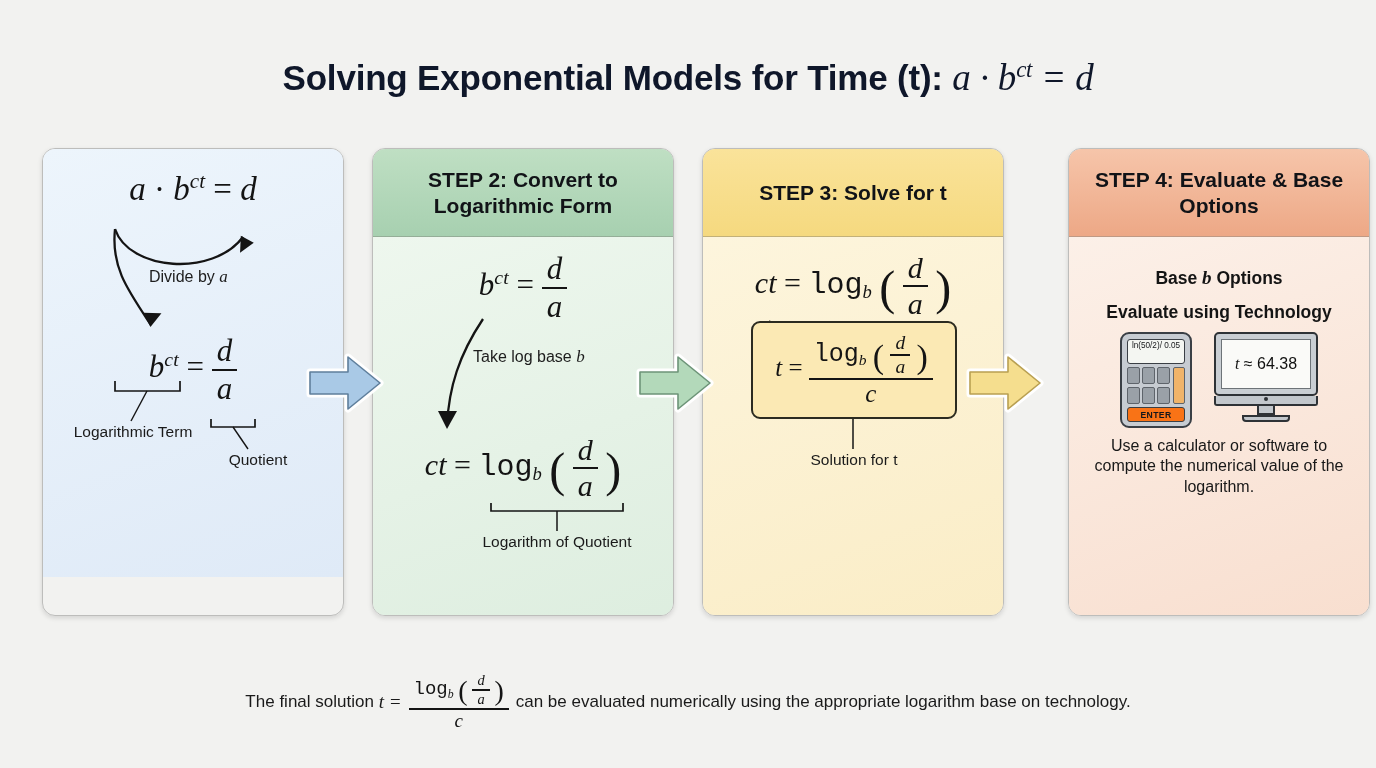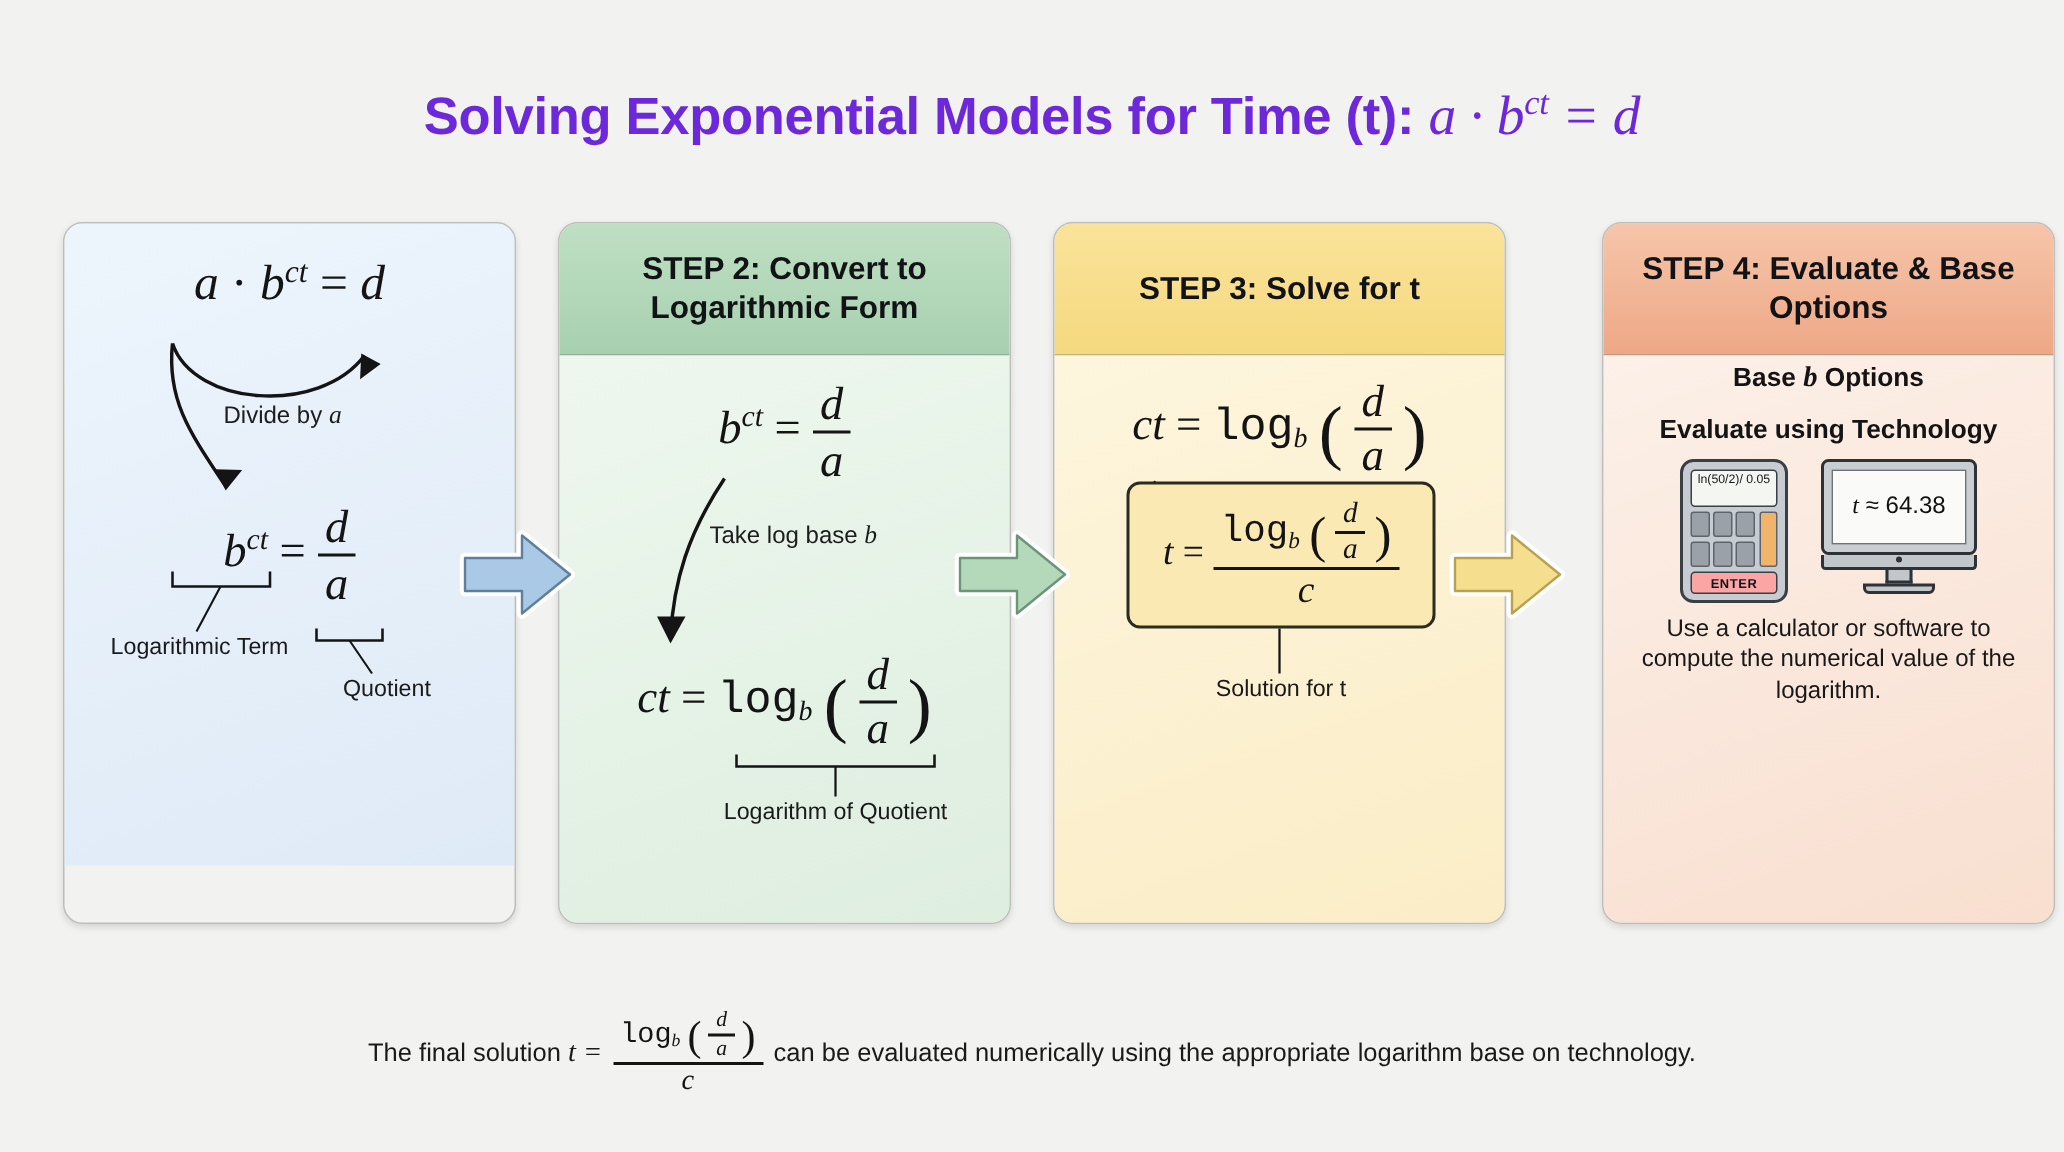--- a/index.html
+++ b/index.html
@@ -8,21 +8,21 @@
     background: #f2f2f0;
     font-family: "Liberation Sans", sans-serif;
     overflow: hidden;
   }
   .page { position: relative; width: 1376px; height: 768px; }
 
   
   .title {
     position: absolute; top: 56px; left: 0; width: 1376px;
     text-align: center;
-    font-size: 35px; font-weight: bold; color: #6d28d9;
+    font-size: 35px; font-weight: bold; color: #0f172a;
     letter-spacing: -0.2px;
     white-space: nowrap;
   }
   .title .mathserif { font-family: "Liberation Serif", serif; font-style: italic; font-weight: normal; font-size: 37px; }
   sup.e { font-size: 0.62em; vertical-align: super; font-style: italic; }
 
   
   .panel {
     position: absolute; top: 148px; width: 302px; height: 468px;
     border-radius: 13px; overflow: hidden;
@@ -126,21 +126,21 @@
     background: #f4f6f2; border: 1.6px solid #3a3f45; border-radius: 3px;
     height: 25px; font-size: 8.2px; color: #15171a; text-align: center;
     line-height: 1.08; padding-top: 2px; font-family: "Liberation Sans", sans-serif;
     overflow: hidden;
   }
   .calc .keys { display: flex; gap: 3px; flex: 1; }
   .calc .kgrid { display: grid; grid-template-columns: repeat(3, 1fr); gap: 2.5px; flex: 1; }
   .calc .kgrid span { background: #9aa1a8; border: 1px solid #5e646b; border-radius: 2px; }
   .calc .korange { width: 12px; background: #f0b46a; border: 1px solid #5e646b; border-radius: 2px; }
   .calc .enter {
-    background: #fca5a5; border: 1.6px solid #3a3f45; border-radius: 3px; height: 15px;
+    background: #f97316; border: 1.6px solid #3a3f45; border-radius: 3px; height: 15px;
     font-size: 8.6px; font-weight: bold; color: #12161b; text-align: center; line-height: 14px;
     letter-spacing: 0.4px;
   }
   
   .mon { width: 104px; height: 96px; display: flex; flex-direction: column; align-items: center; }
   .mon .screen {
     width: 104px; height: 64px; background: #c9ced3; border: 2.8px solid #2e3236;
     border-radius: 5px; padding: 5px; display: flex; align-items: center; justify-content: center;
   }
   .mon .inner {
@@ -287,21 +287,21 @@
       </svg>
 
       <div class="caplabel" style="left:76px; top:214px; width:150px;">
         <span>Solution for t</span>
       </div>
     </div>
   </div>
 
   <div class="panel" id="p4">
     <div class="head">STEP 4: Evaluate &amp; Base Options</div>
-    <div class="body" style="padding:4px 10px 0;">
+    <div class="body" style="padding:30px 10px 0;">
 
       <div class="s4h">
         Base <span class="it">b</span> Options
       </div>
 
 
       <div class="s4h" style="margin-top:13px;">Evaluate using Technology</div>
 
       <div class="devices">
 

